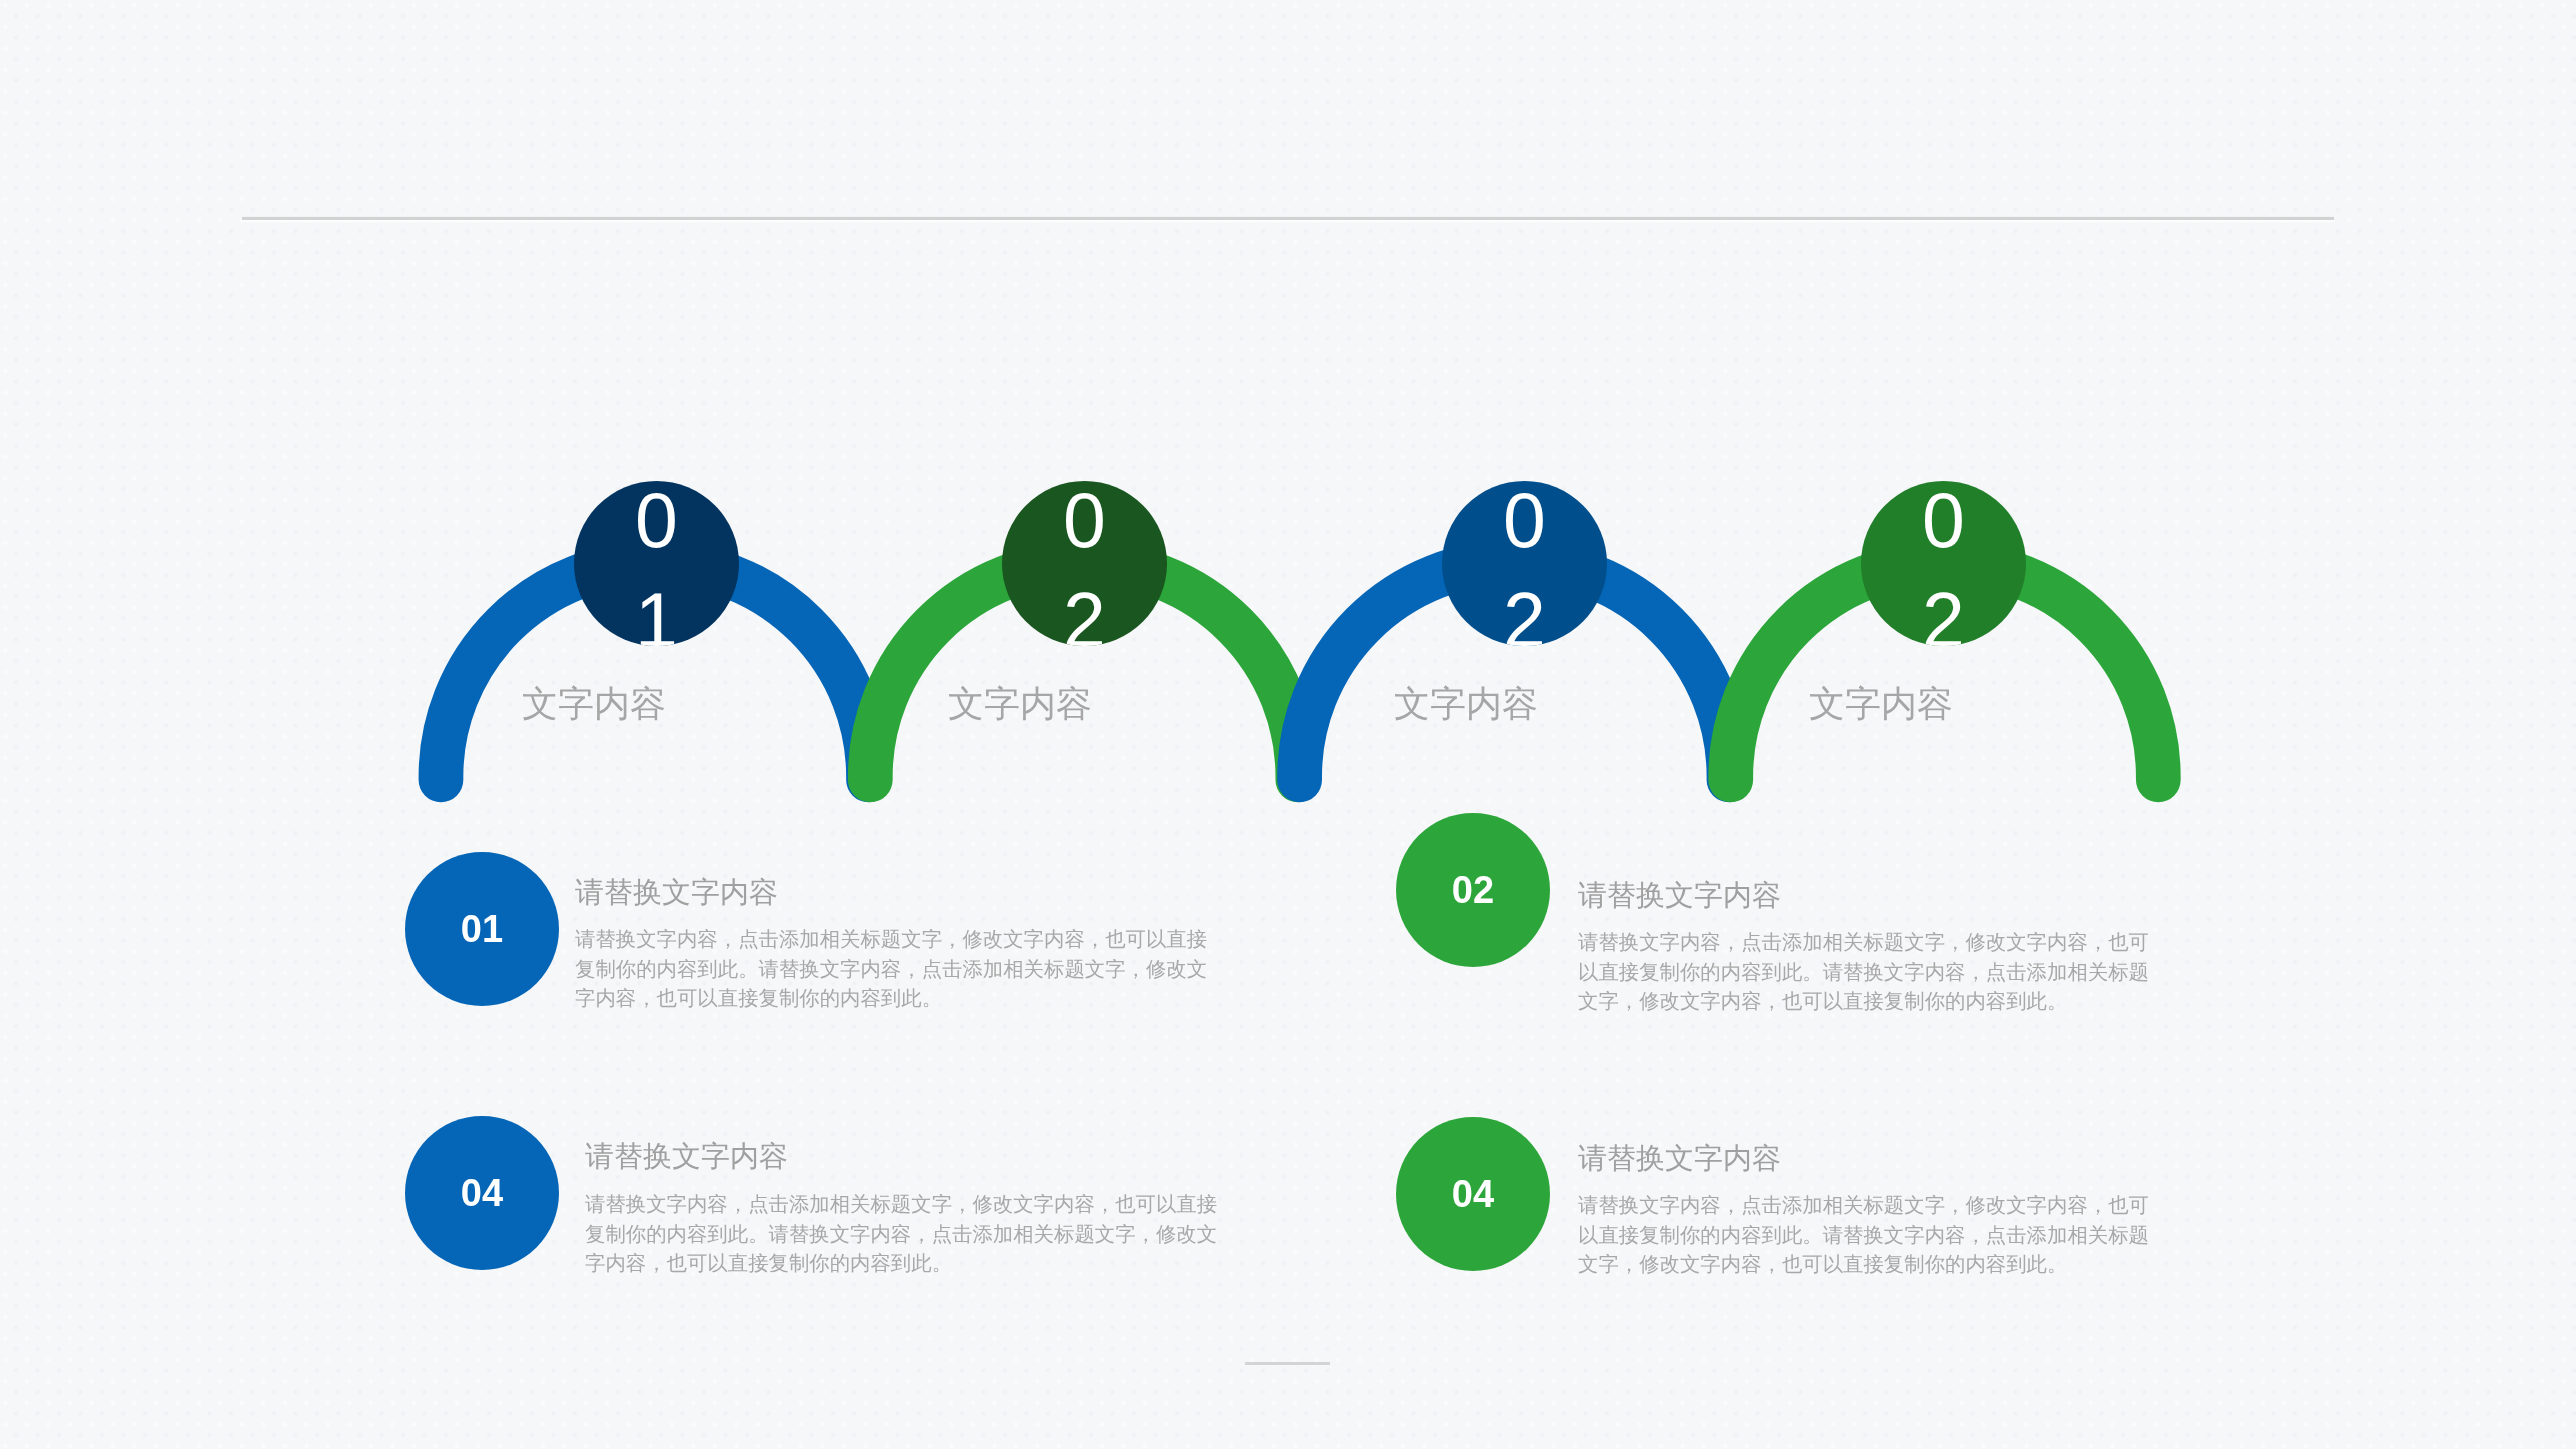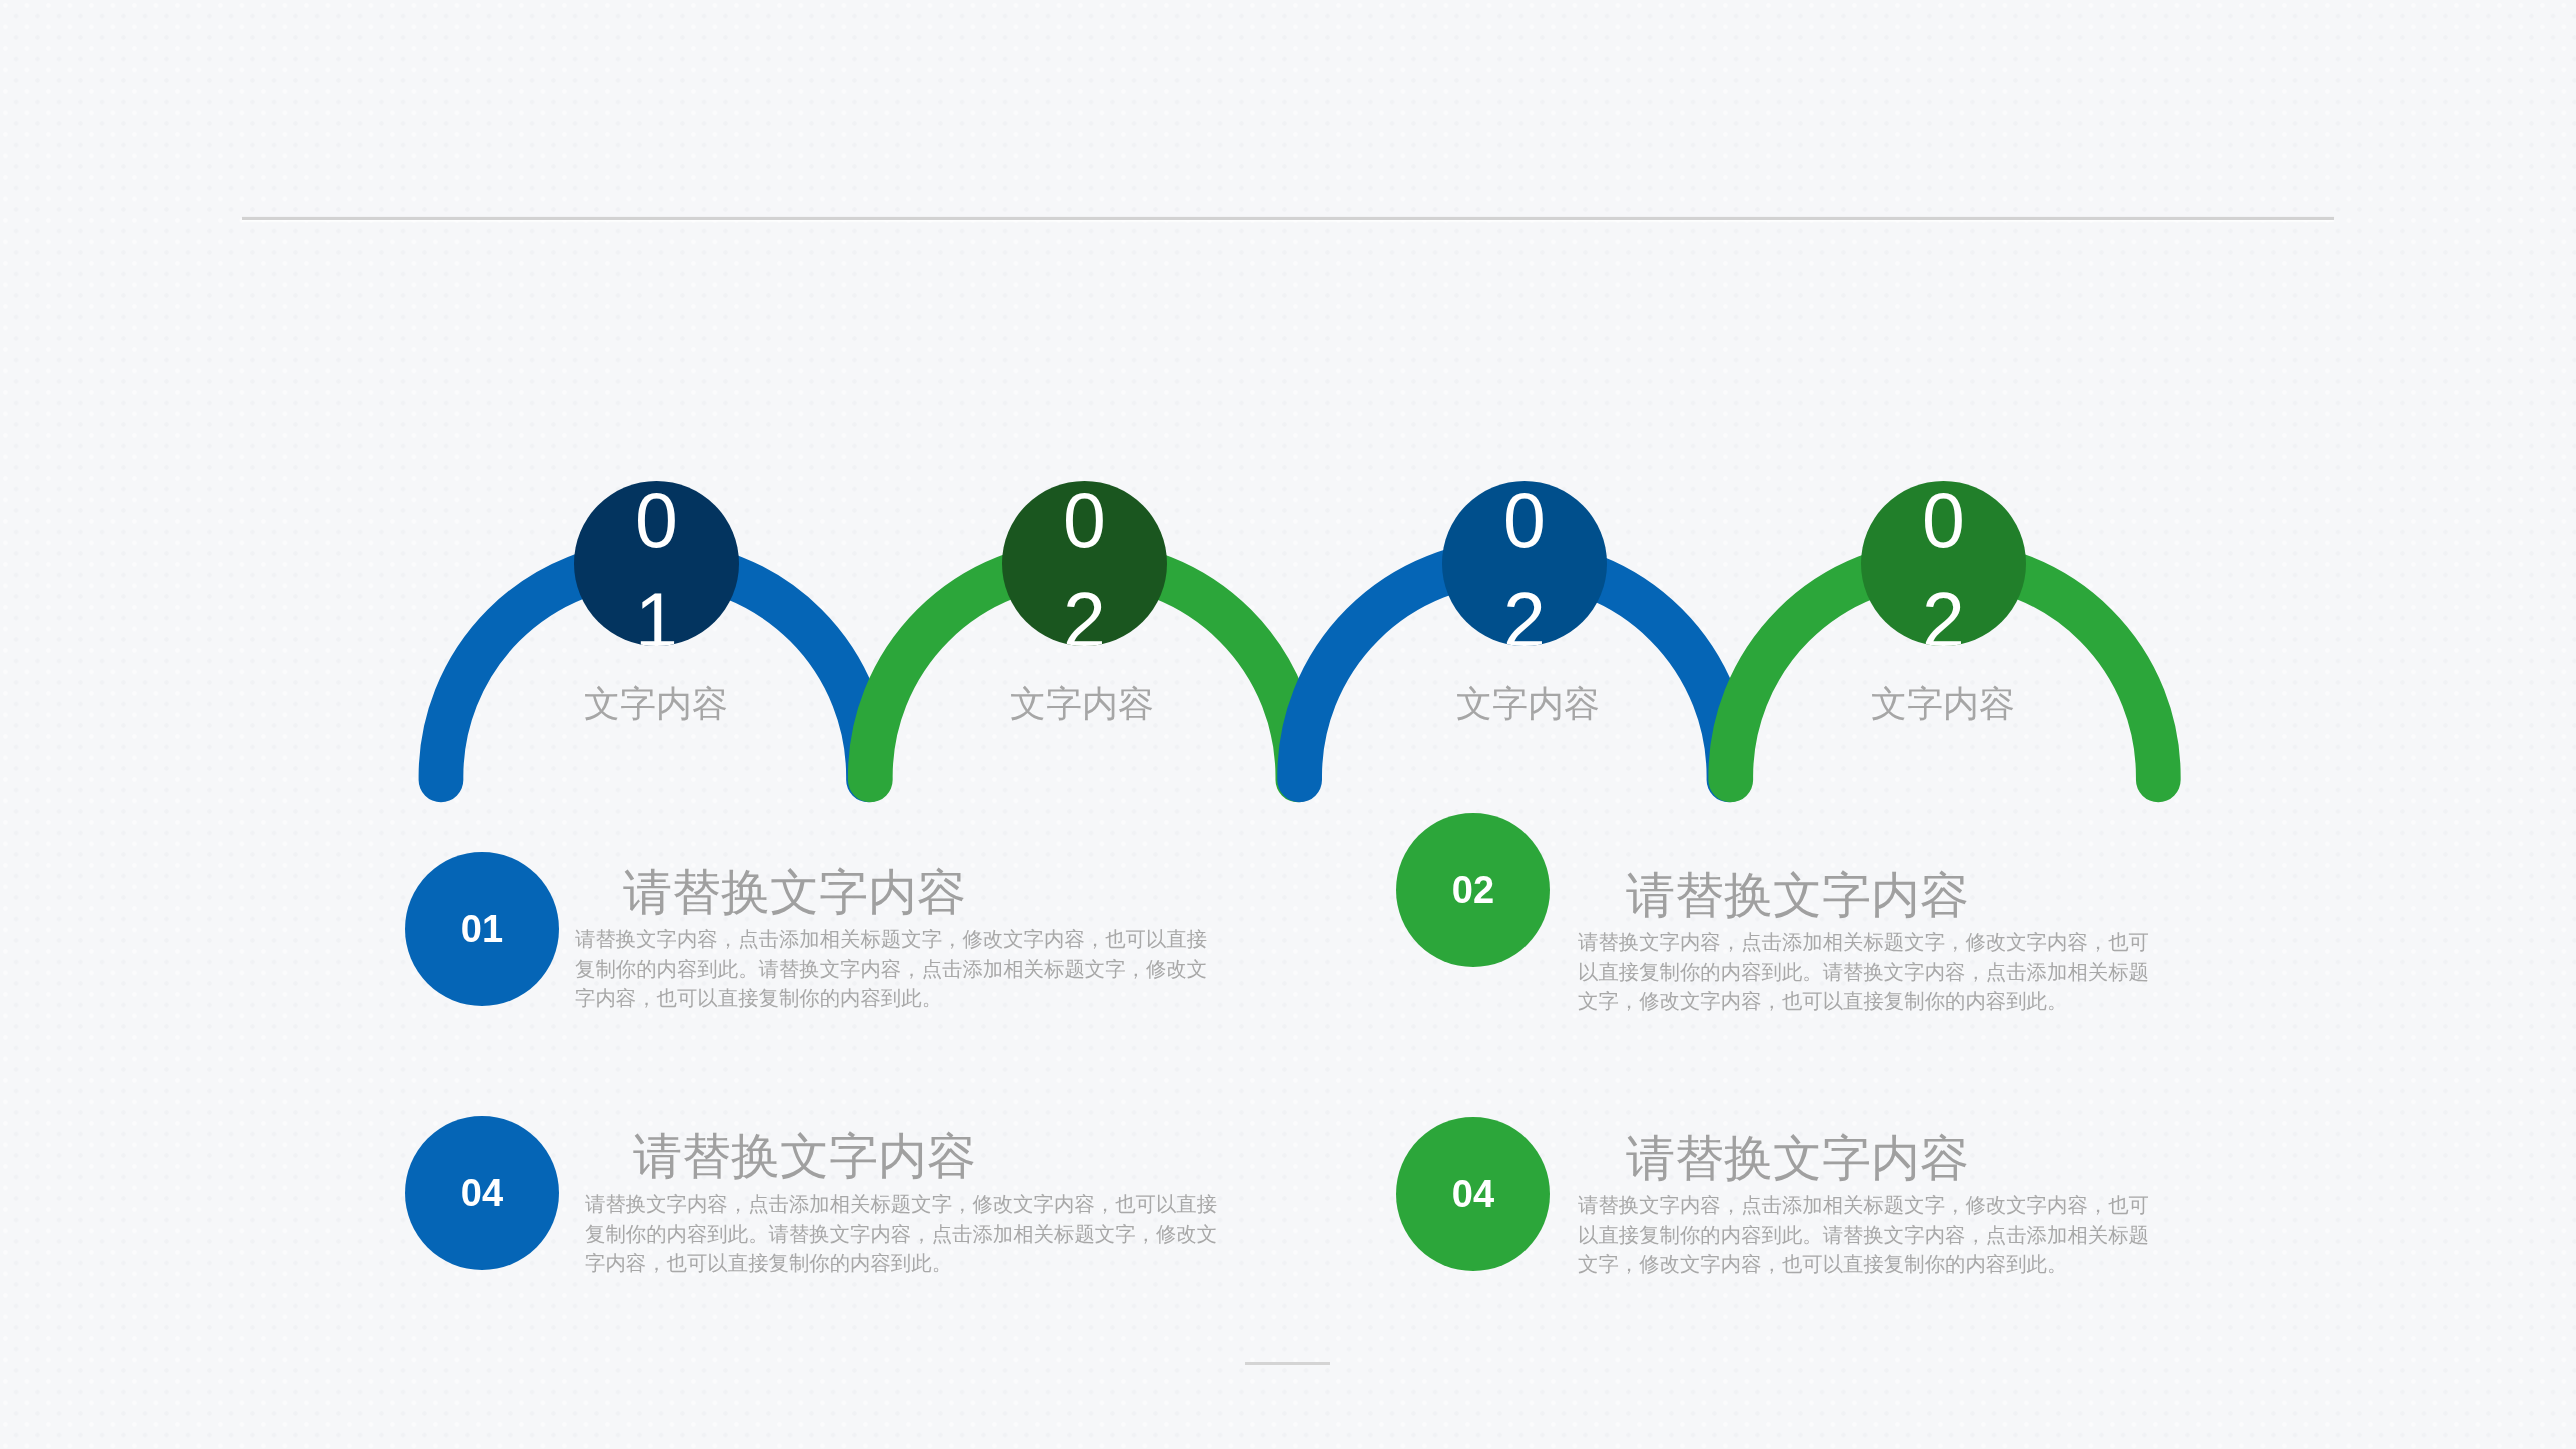--- a/index.html
+++ b/index.html
@@ -64,21 +64,20 @@
       right: 0;
       top: -10.7px;
     }
     .step-circle .digits span {
       display: block;
       height: 100px;
     }
     .arch-label {
       position: absolute;
       width: 268px;
-      text-align: center;
       font-size: 36px;
       color: #a6a6a6;
       line-height: 43px;
     }
     .card {
       position: absolute;
     }
     .card .badge {
       position: absolute;
       width: 154px;
@@ -87,25 +86,24 @@
       color: #ffffff;
       font-family: "Liberation Sans", sans-serif;
       font-weight: bold;
       font-size: 38px;
       display: flex;
       align-items: center;
       justify-content: center;
     }
     .card .title {
       position: absolute;
-      font-size: 49px;
+      font-size: 29px;
       line-height: 47px;
       color: #a0a0a0;
       white-space: nowrap;
-      margin-left: 48px;
     }
     .card .body {
       position: absolute;
       font-size: 20.4px;
       line-height: 29.5px;
       color: #a8a8a8;
       white-space: nowrap;
     }
     .card .body span {
       display: block;

